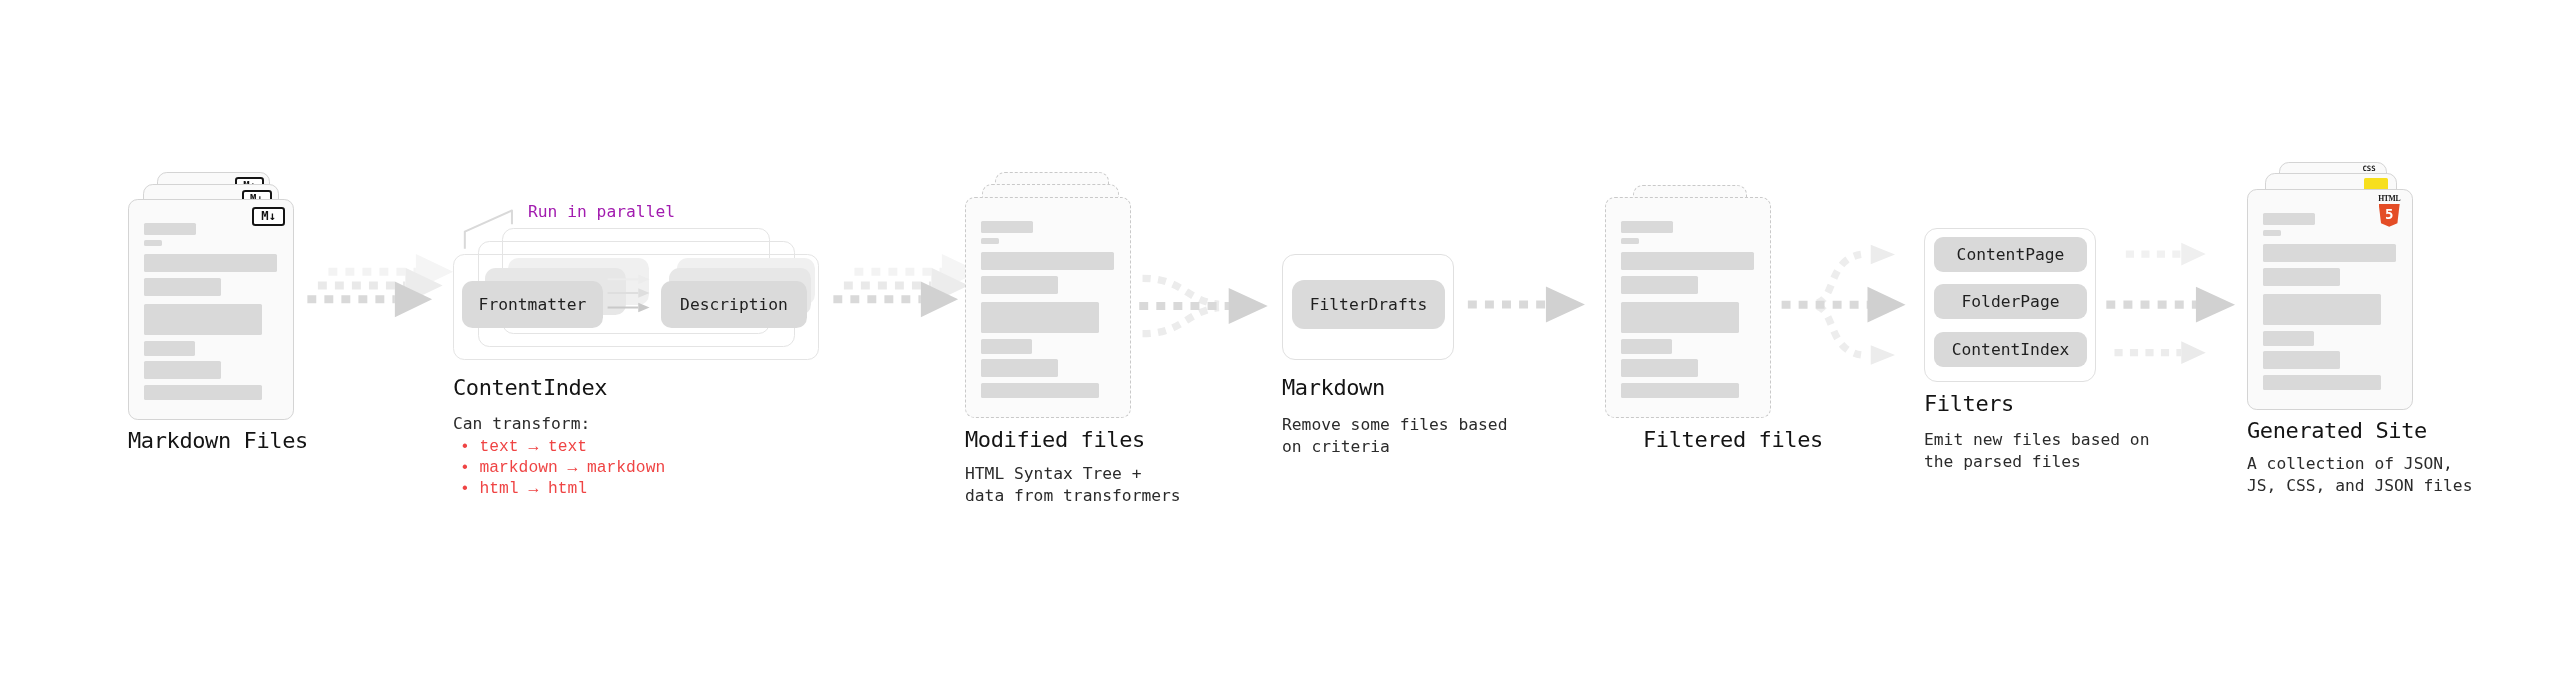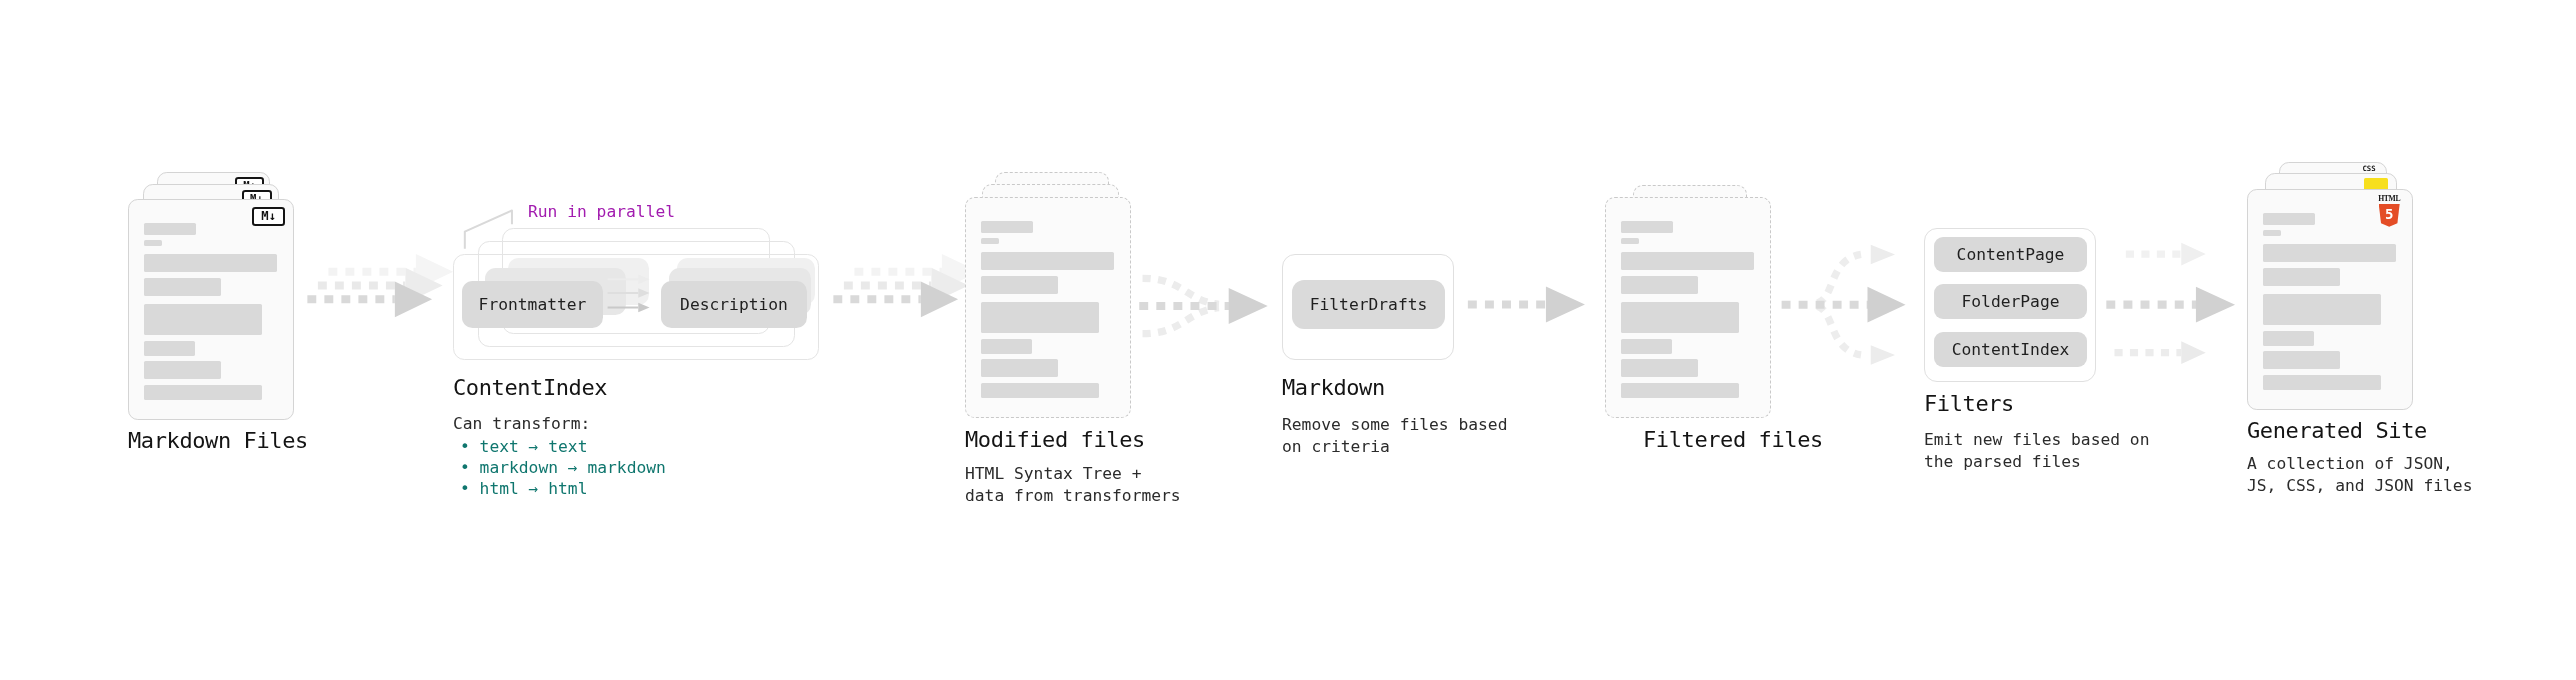--- a/index.html
+++ b/index.html
@@ -27,21 +27,21 @@
   .js-badge { position:absolute; right:8.1px; top:4.1px; width:24.4px; height:13px; border-radius:1.6px; }
   .html5-badge { position:absolute; right:9.8px; top:4.9px; width:26px; text-align:center; }
   .html5-badge .html-txt { font-size:7.7px; font-weight:bold; color:#141414; line-height:8.1px; letter-spacing:-0.4px;font-family:Liberation Serif, serif; }
   .html5-shield { width:21px; height:23px; margin:0.8px auto 0;
                   clip-path:polygon(0% 0%,100% 0%,89% 85%,50% 100%,11% 85%);
                   color:#ffffff; font-weight:bold; font-size:14px; line-height:21px; text-align:center; }
 
   
   .heading { position:absolute; font-size:22px; color:#141414; white-space:nowrap; letter-spacing:-0.4px; }
   .body-text { position:absolute; font-size:16.3px; color:#2b2b2b; white-space:nowrap; line-height:22px; }
-  .bullets { position:absolute; font-size:16.3px; color:#0f766e; white-space:nowrap; line-height:21px; }
+  .bullets { position:absolute; font-size:16.3px; color:#ef4444; white-space:nowrap; line-height:21px;font-family:Liberation Mono, monospace; }
   .annotation { position:absolute; font-size:16.3px; color:#a21caf; white-space:nowrap; }
 
   
   .t-box { position:absolute; border:1.6px solid #e4e4e4; border-radius:11.4px; background:transparent; }
   .pill { position:absolute; background:#dadada; border-radius:10.6px; display:flex; align-items:center;
           justify-content:center; font-size:16.3px; color:#1f1f1f; white-space:nowrap; }
   .pill.ghost1 { background:#e7e7e7; }
   .pill.ghost2 { background:#f0f0f0; }
 
   

